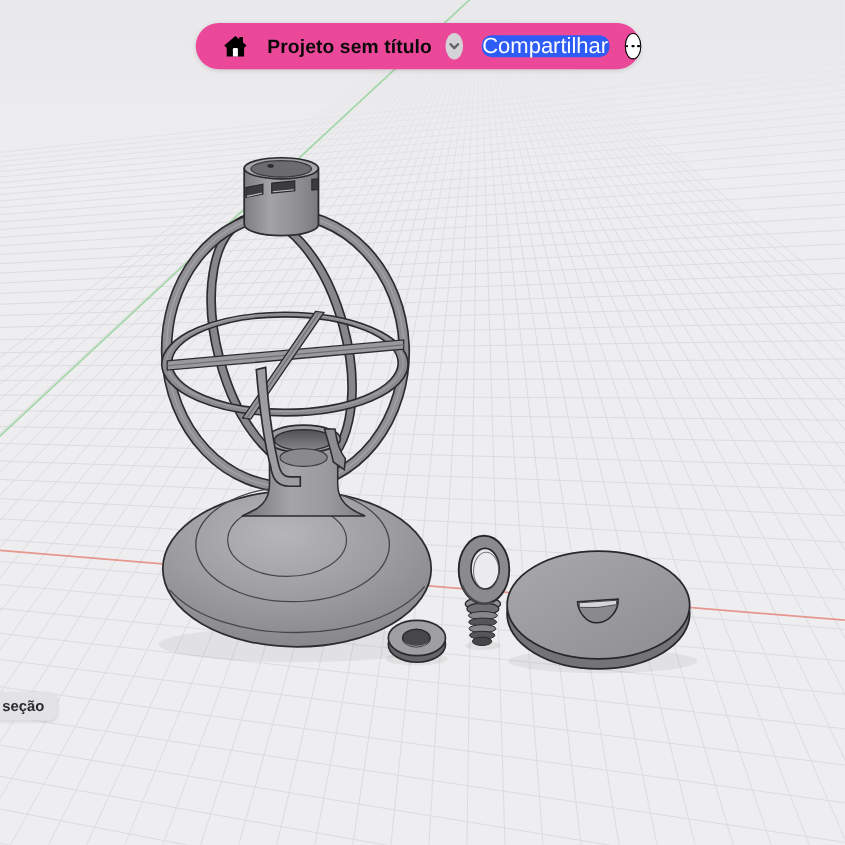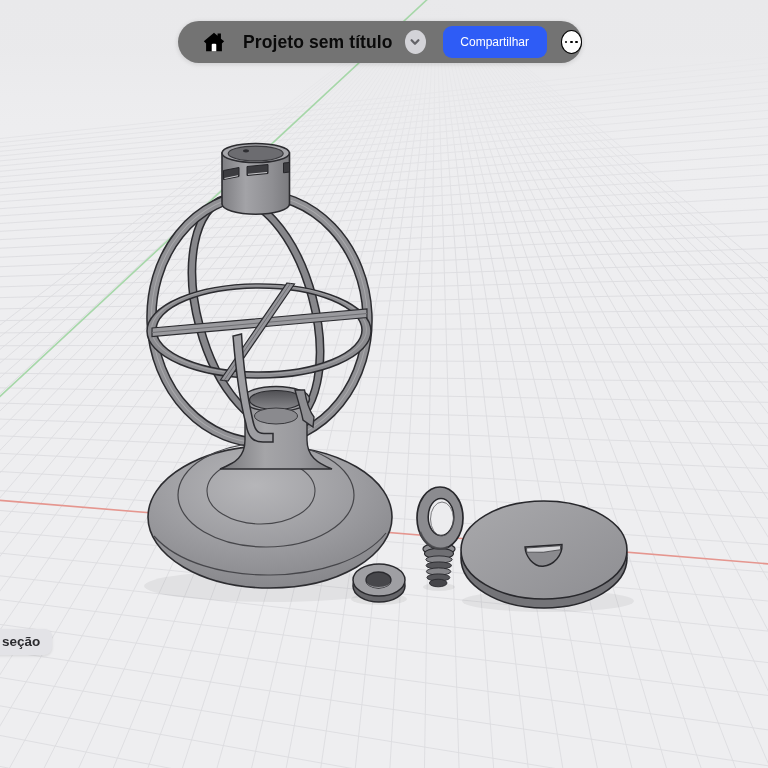--- a/index.html
+++ b/index.html
@@ -7,30 +7,30 @@
     width:768px;height:768px;overflow:hidden;position:relative;
     background:var(--background,#eeeef0);
     font-family:"Liberation Sans", sans-serif;
   }
   #scene{position:absolute;left:0;top:0;}
   [data-name="grid-lines-v"] line,
   [data-name="grid-lines-u"] line{stroke:#dcdce0;stroke-width:0.9;}
   
   .toolbar{
     position:absolute;left:178px;top:21px;width:404px;height:42px;
-    background:#737373;border-radius:21px;
+    background:#ec4899;border-radius:21px;
     box-shadow:0 1px 5px rgba(0,0,0,.14);
     display:flex;align-items:center;z-index:10;
   }
   .home-btn{margin-left:23px;width:26px;height:26px;border:none;background:transparent;padding:0;display:flex;align-items:center;justify-content:center;cursor:pointer;}
   .doc-title{margin-left:16px;font-size:17.5px;font-weight:700;color:#0a0a0a;letter-spacing:.1px;white-space:nowrap;cursor:pointer;}
   .chevron-btn{margin-left:12px;width:24px;height:24px;border-radius:50%;background:#d3d3d8;border:none;padding:0;display:flex;align-items:center;justify-content:center;cursor:pointer;}
   .share-btn{
-    margin-left:17px;width:116px;height:32px;border:none;border-radius:9px;
-    background:var(--accent-blue,#2e5cf6);color:#ffffff;font-size:12px;font-weight:500;
+    margin-left:17px;width:116px;height:20px;border:none;border-radius:9px;
+    background:var(--accent-blue,#2e5cf6);color:#ffffff;font-size:20px;font-weight:500;
     font-family:"Liberation Sans",sans-serif;display:flex;align-items:center;justify-content:center;cursor:pointer;
   }
   .more-btn{margin-left:14px;width:24px;height:24px;border-radius:50%;background:#ffffff;border:1.8px solid #000;padding:0;display:flex;align-items:center;justify-content:center;cursor:pointer;box-sizing:border-box;}
   .more-btn .dots{display:flex;gap:2.6px;}
   .more-btn .dots i{width:2.8px;height:2.8px;border-radius:50%;background:#000;display:block;}
   
   .section-label{
     position:absolute;left:-14px;top:629px;z-index:9;
     background:#e3e3e7;border-radius:8px;padding:5px 12px 6px 16px;
     font-size:13.5px;font-weight:600;color:#2b2b2f;

